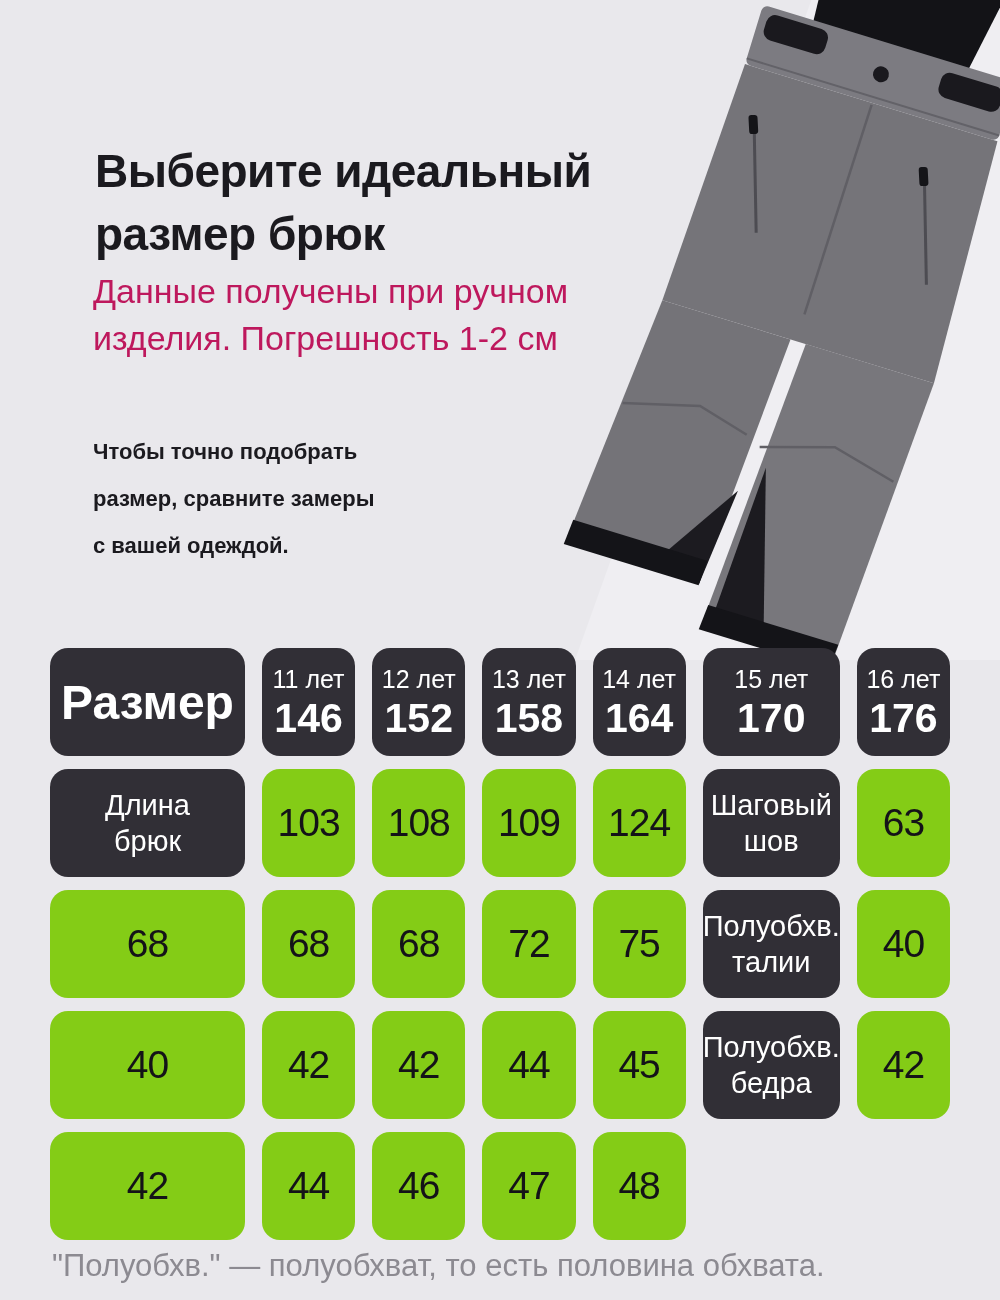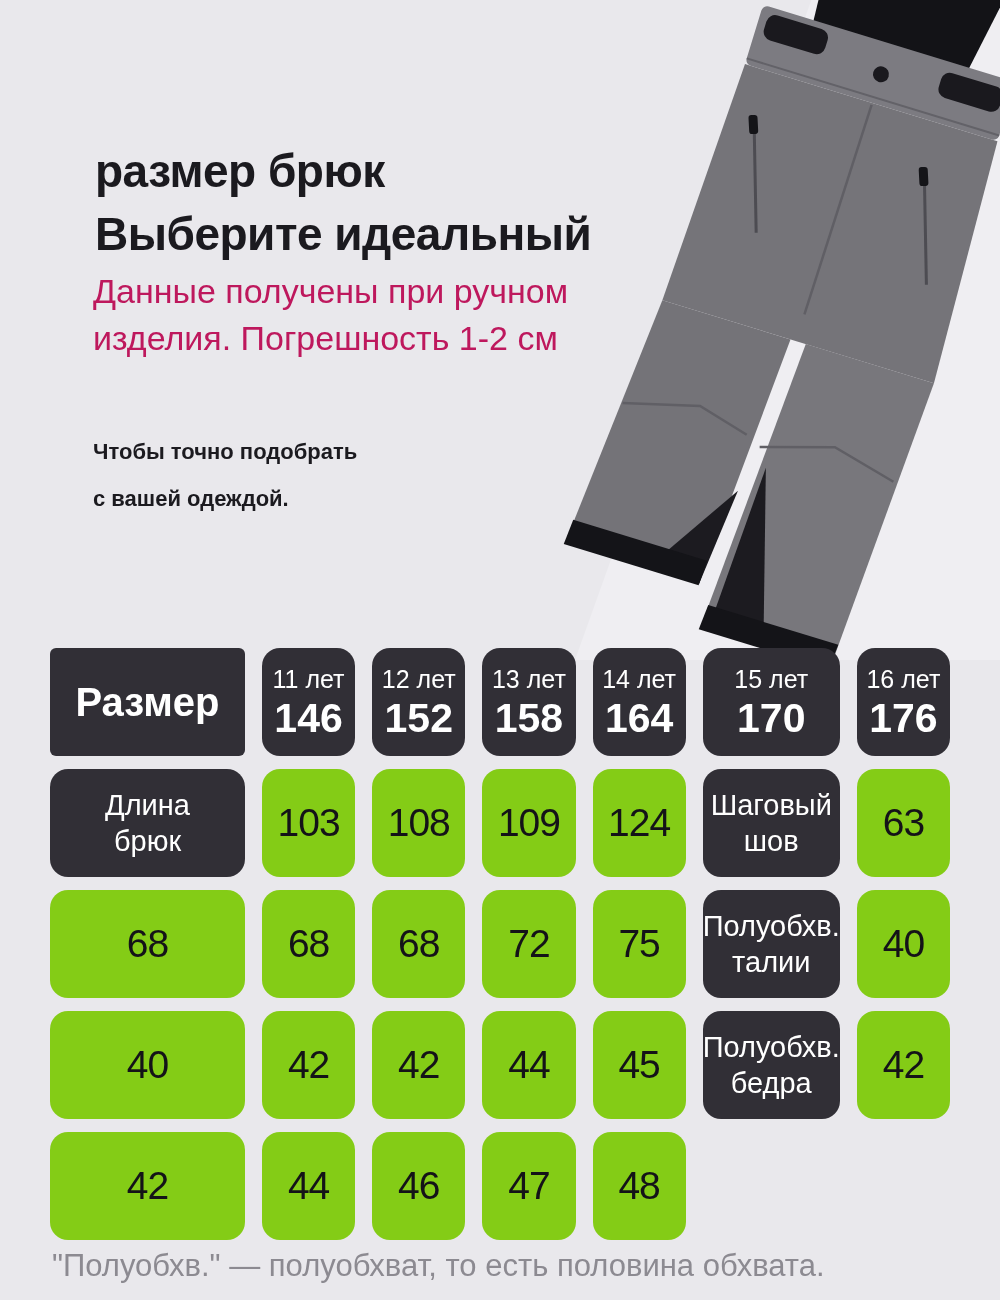--- a/index.html
+++ b/index.html
@@ -45,21 +45,21 @@
     column-gap:17px;row-gap:13px;
   }
   .cell{
     border-radius:18px;
     display:flex;flex-direction:column;
     align-items:center;justify-content:center;
     text-align:center;
   }
   .cell.dark{background:#312f36;color:#ffffff;}
   .cell.white{background:#84cc16;color:#141318;font-size:39px;letter-spacing:-1px;}
-  .corner{font-size:40px;font-weight:700;border-radius:6px;}
+  .corner{font-size:48px;font-weight:700;}
   .head .age{font-size:25px;line-height:32px;font-weight:400;}
   .head .hsize{font-size:41px;line-height:46px;font-weight:700;}
   .rowlab span{display:block;font-size:29px;line-height:36px;font-weight:400;}
 
   .footnote{
     position:absolute;left:52px;top:1248px;z-index:1;
     font-size:31px;color:#8c8a91;font-weight:400;
   }
 </style>
 </head>
@@ -96,31 +96,32 @@
       <polygon points="-33,576 107,576 106,602 -35,602" fill="#141418"></polygon>
 
       <polygon points="138,340 272,340 256,642 120,642" fill="#78777c"></polygon>
       <path d="M124,452 L196,430 L262,446" stroke="#605f65" stroke-width="2.5" fill="none"></path>
       <polygon points="136,470 128,642 186,642" fill="#1c1b20"></polygon>
       <polygon points="121,618 257,618 255,644 119,644" fill="#141418"></polygon>
     </g>
   </svg>
 
   <h1 class="title" style="margin:0;">
+    <span>Выберите идеальный</span>
     <span>размер брюк</span>
-    <span>Выберите идеальный</span>
   </h1>
 
   <p class="desc" style="margin:0;">
     <span>Данные получены при ручном</span>
     <span>изделия. Погрешность 1-2 см</span>
   </p>
 
   <p class="advice" style="margin:0;">
     <span>Чтобы точно подобрать</span>
+    <span>размер, сравните замеры</span>
     <span>с вашей одеждой.</span>
   </p>
 
   <div class="size-table">
 
     <div class="cell dark corner">
       <span>Размер</span>
     </div>
     <div class="cell dark head">
       <span class="age">11 лет</span>

